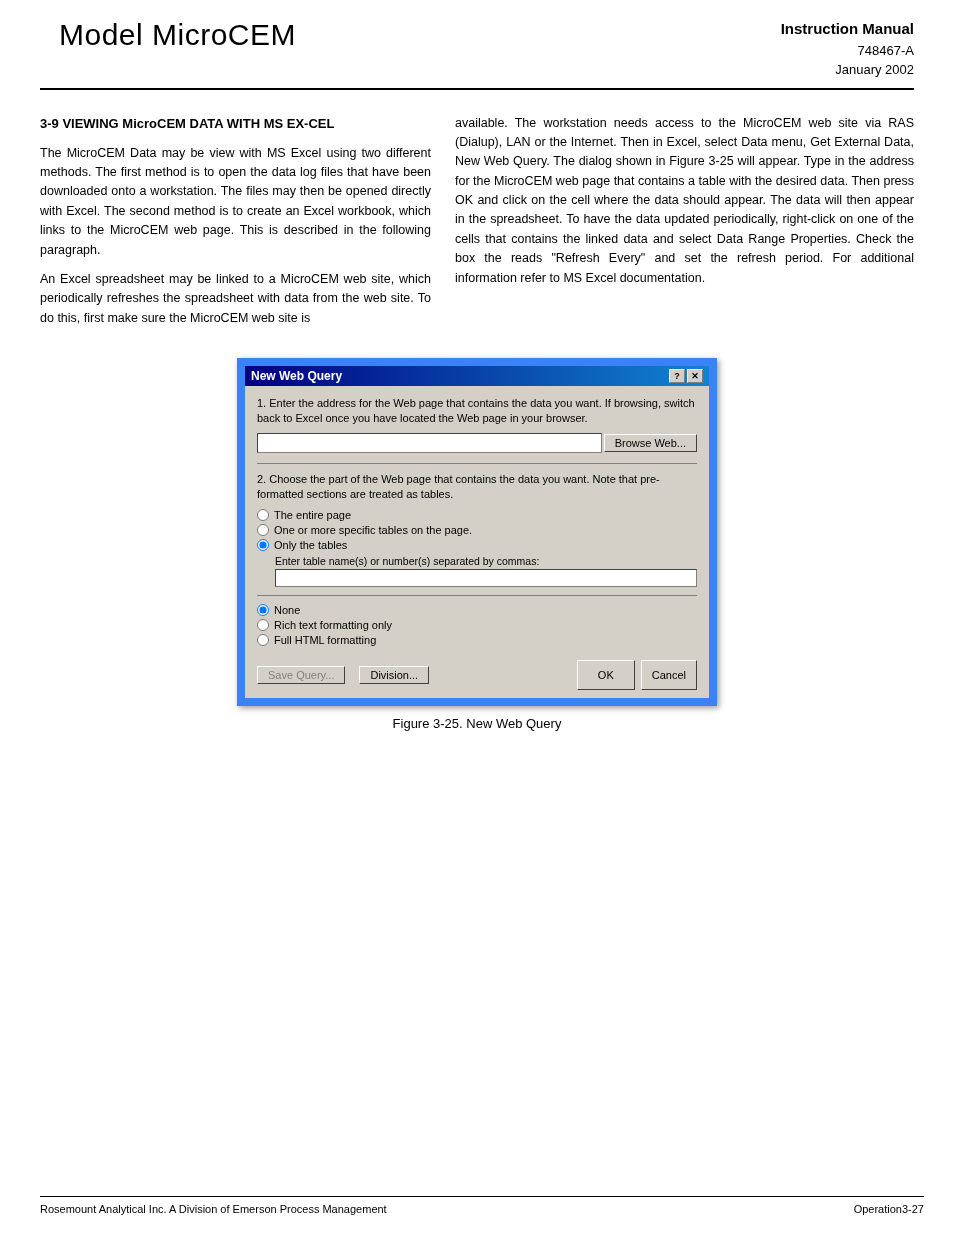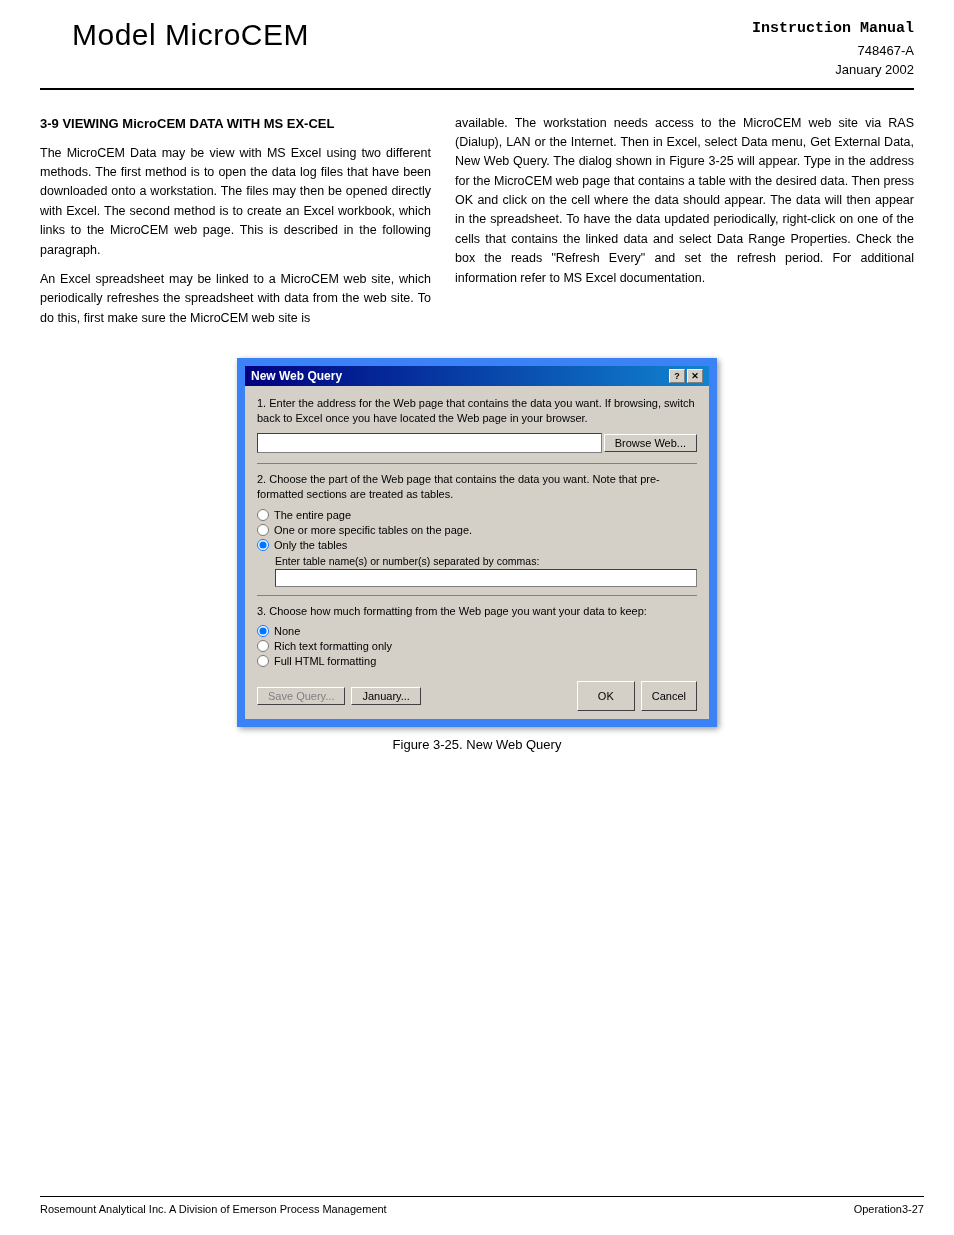--- a/index.html
+++ b/index.html
@@ -8,41 +8,39 @@
       min-height: 1235px;
       background: #ffffff;
       font-family: Arial, Helvetica, sans-serif;
       font-size: 13px;
       color: #000000;
       position: relative;
     }
 
     
     .header {
-      padding: 18px 40px 8px 40px;
+      padding: 18px 40px 8px 59px;
       display: flex;
       justify-content: space-between;
       align-items: flex-start;
-      margin-left: 32px;
     }
     .header-model {
       font-size: 30px;
       font-weight: normal;
       color: #000;
       letter-spacing: 0.5px;
     }
     .header-right {
       text-align: right;
       font-size: 13px;
       line-height: 1.5;
     }
     .header-right .title {
       font-weight: bold;
       font-size: 15px;
-      font-family: Liberation Mono, monospace;
     }
 
     .header-rule {
       border: none;
       border-top: 2px solid #000;
       margin: 0 40px;
     }
 
     
     .content {
@@ -204,21 +202,21 @@
 
     .dialog-footer {
       display: flex;
       justify-content: space-between;
       align-items: center;
       margin-top: 10px;
       padding-top: 4px;
     }
     .footer-left {
       display: flex;
-      gap: 6px;
+      gap: 14px;
     }
     .footer-right {
       display: flex;
       gap: 6px;
     }
     .dialog-button-ok {
       padding: 8px 20px;
       background: #d4d0c8;
       border: 1px solid;
       border-color: #ffffff #404040 #404040 #ffffff;
@@ -315,40 +313,39 @@
         <div class="radio-item">
           <input type="radio" name="step2" checked="" style="">
           <label>Only the tables</label>
         </div>
       </div>
       <div class="table-name-label">Enter table name(s) or number(s) separated by commas:</div>
       <input type="text" class="table-name-input" value="" style="">
 
       <hr class="dialog-divider">
 
-      <div class="dialog-section-text">3.  Choose how much formatting from the Web page you want your data to keep:</div>
       <div class="radio-group">
         <div class="radio-item">
           <input type="radio" name="step3" checked="" style="">
           <label>None</label>
         </div>
         <div class="radio-item">
           <input type="radio" name="step3" style="">
           <label>Rich text formatting only</label>
         </div>
         <div class="radio-item">
           <input type="radio" name="step3" style="">
           <label>Full HTML formatting</label>
         </div>
       </div>
 
       <div class="dialog-footer">
         <div class="footer-left">
           <button class="dialog-button dialog-button-disabled">Save Query...</button>
-          <button class="dialog-button">January...</button>
+          <button class="dialog-button">Division...</button>
         </div>
         <div class="footer-right">
           <button class="dialog-button-ok">OK</button>
           <button class="dialog-button">Cancel</button>
         </div>
       </div>
     </div>
   </div>
 
   <div class="figure-caption">Figure 3-25.  New Web Query</div>

